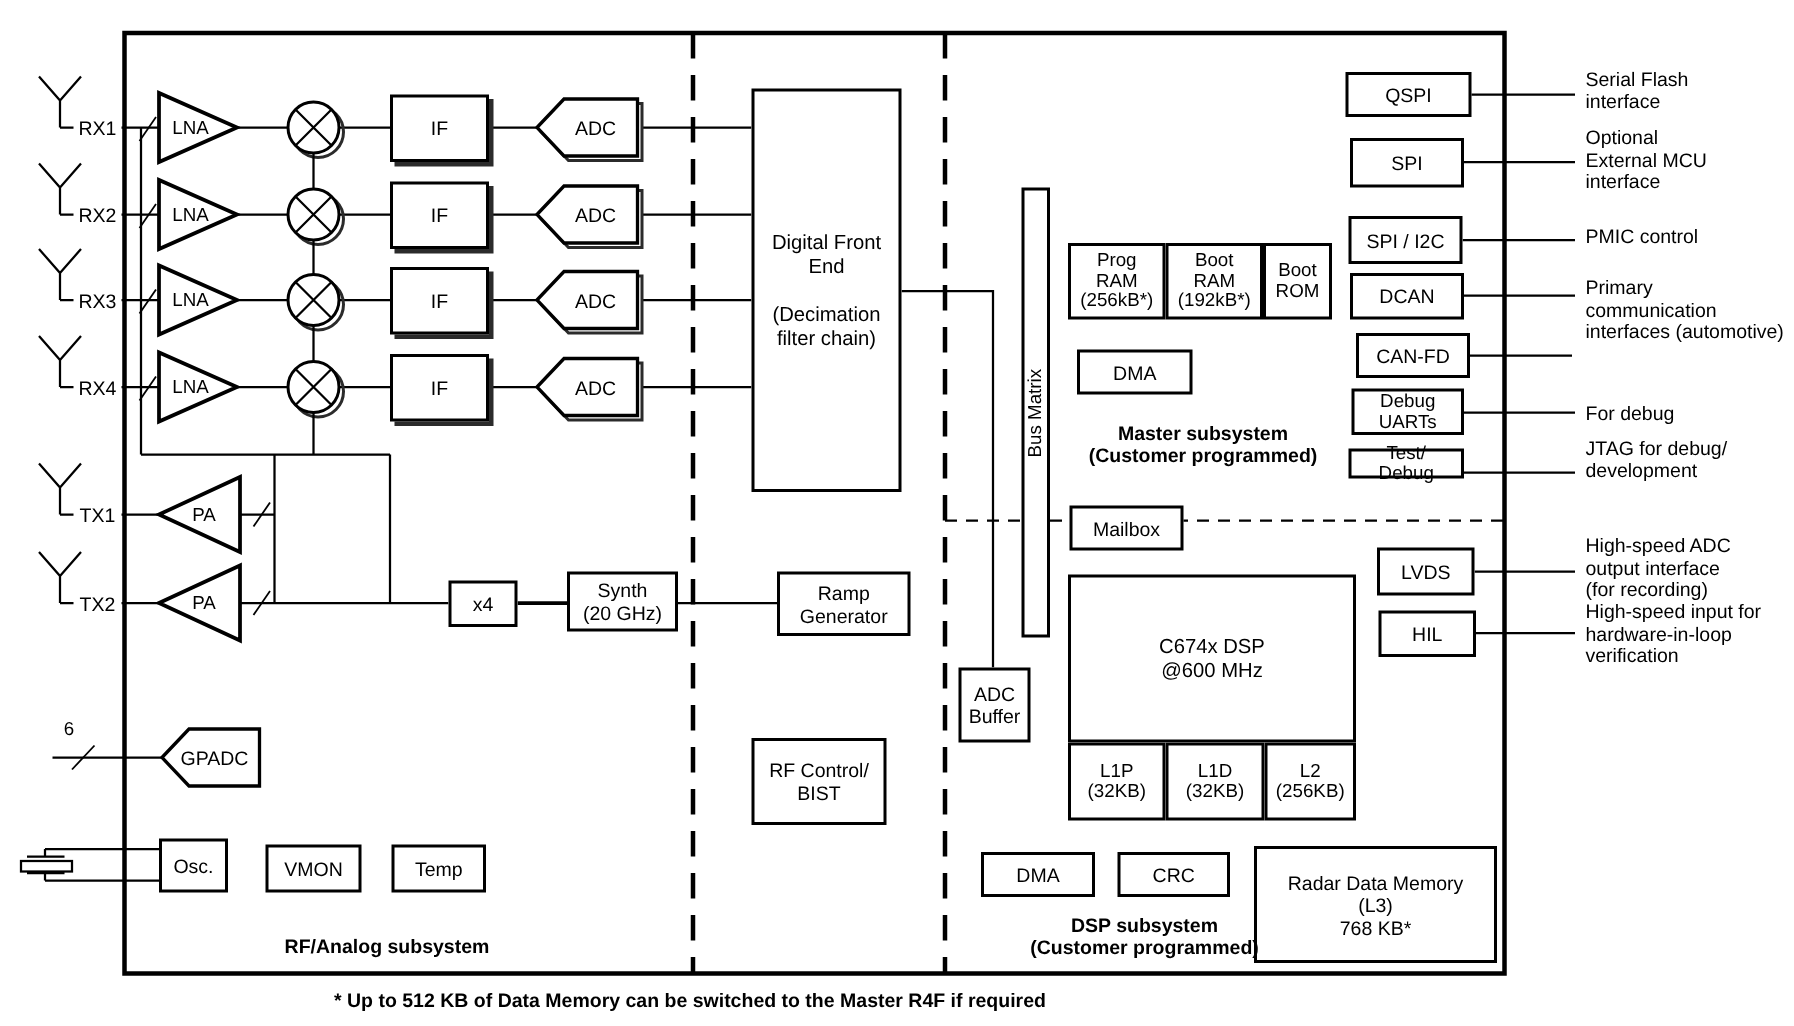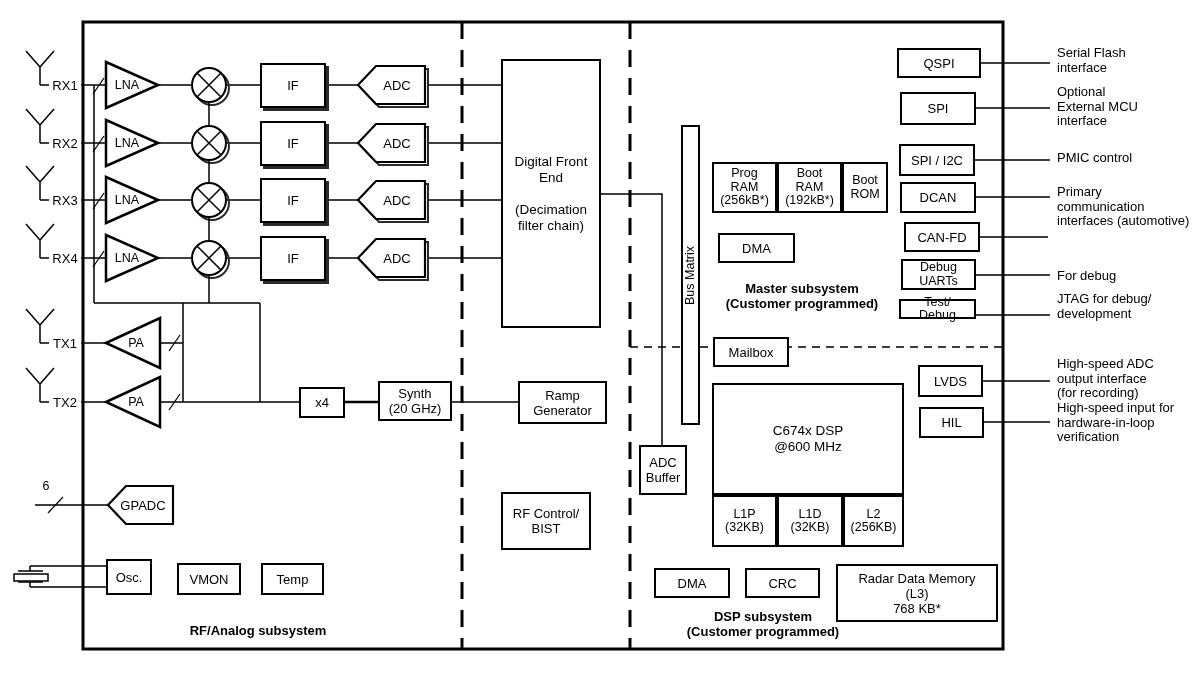--- a/index.html
+++ b/index.html
@@ -172,21 +172,21 @@
   <div class="blk big" style="left:712px;top:383px;width:192px;height:112px"><span>C674x DSP
 @600 MHz</span></div>
   <div class="blk cell" style="left:712px;top:495px;width:65px;height:52px"><span>L1P
 (32KB)</span></div>
   <div class="blk cell" style="left:777px;top:495px;width:66px;height:52px"><span>L1D
 (32KB)</span></div>
   <div class="blk cell" style="left:843px;top:495px;width:61px;height:52px"><span>L2
 (256KB)</span></div>
   <div class="blk" style="left:654px;top:568px;width:76px;height:30px"><span>DMA</span></div>
   <div class="blk" style="left:745px;top:568px;width:75px;height:30px"><span>CRC</span></div>
-  <div class="blk" style="left:836px;top:564px;width:162px;height:58px"><span>Radar Data Memory
+  <div class="blk" style="left:836px;top:564px;width:162px;height:78px"><span>Radar Data Memory
 (L3)
 768 KB*</span></div>
 
   <div class="blk" style="left:897px;top:48px;width:84px;height:30px"><span>QSPI</span></div>
   <div class="blk" style="left:900px;top:92px;width:76px;height:33px"><span>SPI</span></div>
   <div class="blk" style="left:899px;top:144px;width:76px;height:32px"><span>SPI / I2C</span></div>
   <div class="blk" style="left:900px;top:182px;width:76px;height:31px"><span>DCAN</span></div>
   <div class="blk" style="left:904px;top:222px;width:76px;height:30px"><span>CAN-FD</span></div>
   <div class="blk cell" style="left:901px;top:259px;width:75px;height:31px"><span>Debug
 UARTs</span></div>
@@ -215,20 +215,21 @@
   <div class="lbl" style="left:368px;top:251px;width:58px">ADC</div>
 
   <div class="lbl" style="left:112px;top:498px;width:62px">GPADC</div>
   <div class="lbl small" style="left:39px;top:479px;width:14px">6</div>
 
   <div class="lbl caption" style="left:158px;top:623px;width:200px">RF/Analog subsystem</div>
   <div class="lbl caption" style="left:692px;top:281px;width:220px">Master subsystem
 (Customer programmed)</div>
   <div class="lbl caption" style="left:652px;top:609px;width:222px">DSP subsystem
 (Customer programmed)</div>
+  <div class="lbl caption" style="left:100px;top:659px;width:720px">* Up to 512 KB of Data Memory can be switched to the Master R4F if required</div>
 
   <div class="ann" style="left:1057px;top:46px">Serial Flash
 interface</div>
   <div class="ann" style="left:1057px;top:85px">Optional
 External MCU
 interface</div>
   <div class="ann" style="left:1057px;top:151px">PMIC control</div>
   <div class="ann" style="left:1057px;top:185px">Primary
 communication
 interfaces (automotive)</div>

